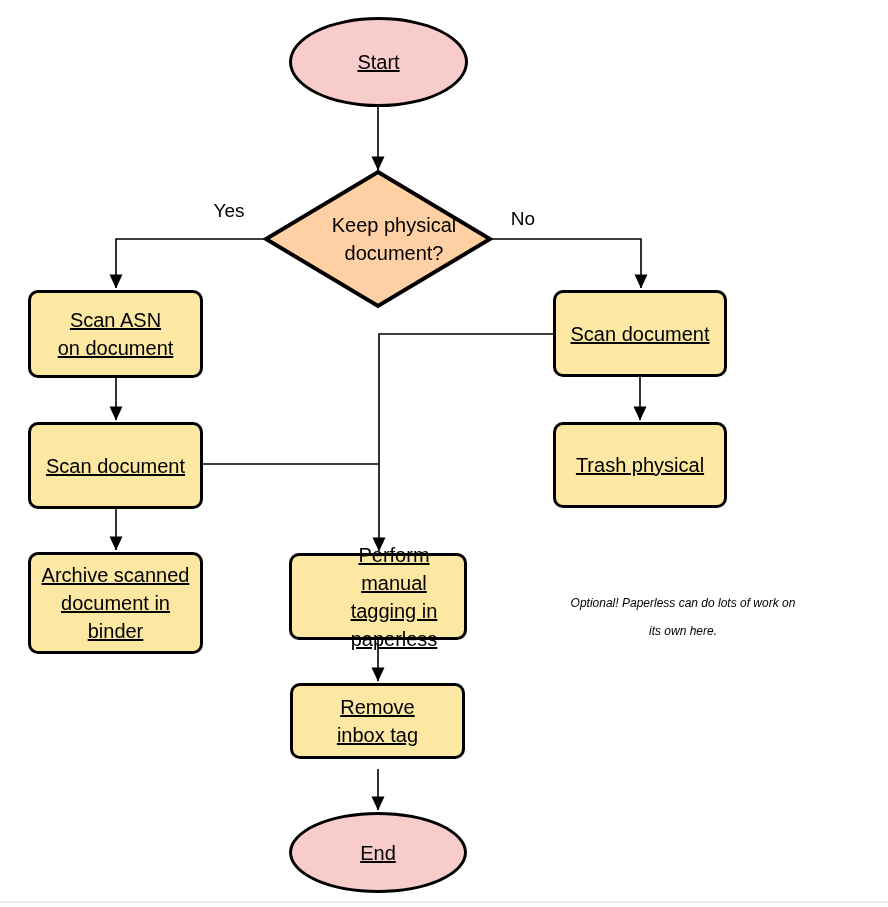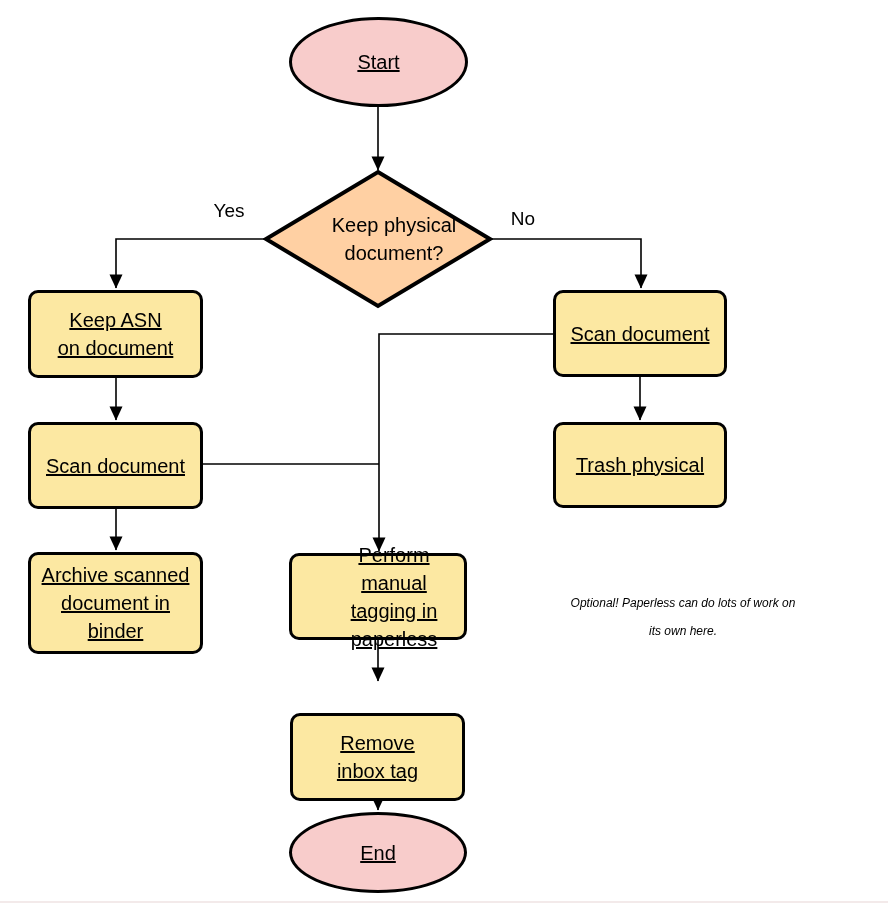--- a/index.html
+++ b/index.html
@@ -107,21 +107,21 @@
     background: var(--bottom_edge, #f3eaea);
   }
   
   .n-start        { left: 289px; top: 17px;  width: 179px; height: 90px; }
   .n-write-asn    { left: 28px;  top: 290px; width: 175px; height: 88px; }
   .n-scan-left    { left: 28px;  top: 422px; width: 175px; height: 87px; }
   .n-archive      { left: 28px;  top: 552px; width: 175px; height: 102px; }
   .n-scan-right   { left: 553px; top: 290px; width: 174px; height: 87px; }
   .n-trash        { left: 553px; top: 422px; width: 174px; height: 86px; }
   .n-tagging      { left: 289px; top: 553px; width: 178px; height: 87px; padding-left: 32px; }
-  .n-remove-inbox { left: 290px; top: 713px; width: 175px; height: 88px; }
+  .n-remove-inbox { left: 290px; top: 683px; width: 175px; height: 76px; }
   .n-end          { left: 289px; top: 812px; width: 178px; height: 81px; }
   .l-yes          { left: 203px; top: 200px; }
   .l-no           { left: 497px; top: 208px; }
 </style>
 </head>
 <body>
 
 <div class="canvas">
 
   <svg class="edges" width="888" height="907" viewBox="0 0 888 907">
@@ -151,21 +151,21 @@
       <polygon class="diamond-shape" points="115,3 227,70 115,137 3,70"></polygon>
     </svg>
     <div class="diamond-label">Keep physical
 document?</div>
   </div>
 
   <div class="branch-label l-yes">Yes</div>
   <div class="branch-label l-no">No</div>
 
   <div class="node process n-write-asn">
-    <span>Keep ASN
+    <span>Scan ASN
 on document</span>
   </div>
 
   <div class="node process n-scan-left">
     <span>Scan document</span>
   </div>
 
   <div class="node process n-archive">
     <span>Archive scanned
 document in

